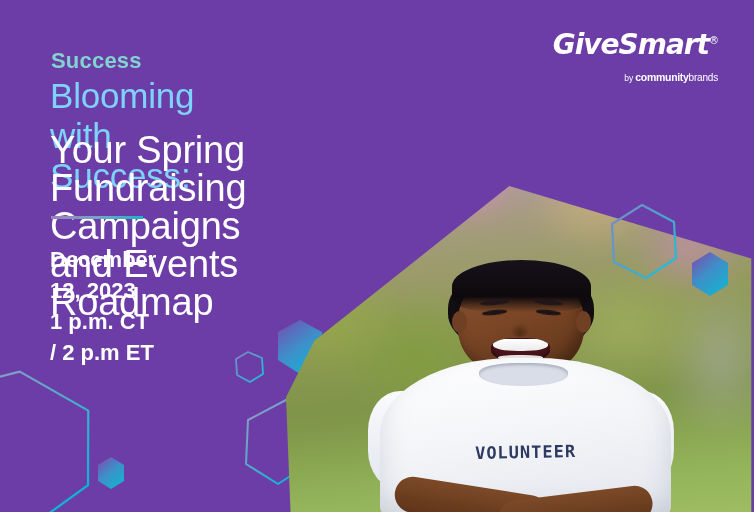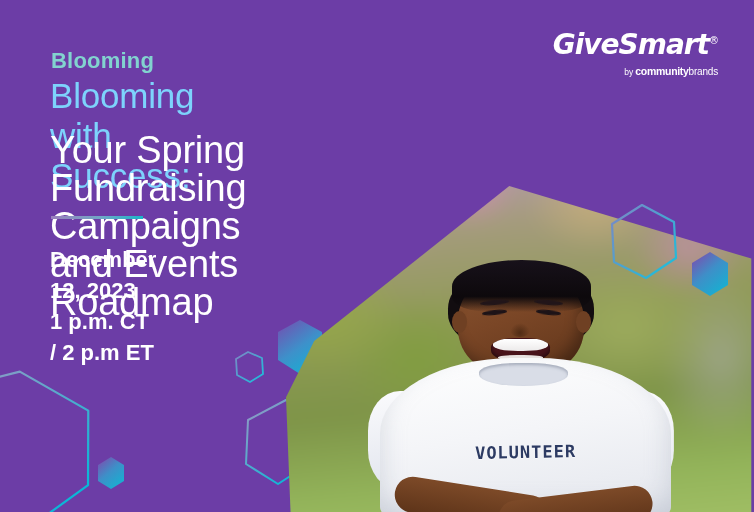--- a/index.html
+++ b/index.html
@@ -231,21 +231,21 @@
     position: absolute; right: 36px; top: 31px;
     z-index: 9; text-align: right; color: #ffffff;
   }
   .logo-main {
     font-size: 28px; font-weight: 700; font-style: italic;
     letter-spacing: -1px; line-height: 1;
     font-family: "DejaVu Sans", sans-serif;
   }
   .logo-reg { font-size: 10px; vertical-align: super; font-style: normal; font-weight: 400; }
   .logo-sub {
-    margin-top: 7px; font-size: 9.5px; line-height: 1;
+    margin-top: 13px; font-size: 9.5px; line-height: 1;
     letter-spacing: -.1px; white-space: nowrap;
   }
   .logo-sub .by { font-weight: 400; font-size: 8.5px; }
   .logo-sub .cb { font-weight: 700; font-size: 10.5px; letter-spacing: -.3px; }
   .logo-sub .br { font-weight: 400; font-size: 10px; letter-spacing: -.2px; }
 </style>
 </head>
 <body>
 
 <div class="canvas">
@@ -329,21 +329,21 @@
   <svg class="deco deco-front" viewBox="0 0 754 512">
     <g>
       <path d="M 642 205 L 674 222 L 676 258 L 646 278 L 614 262 L 612 224 Z" fill="none" stroke="url(#gOutline2)" stroke-width="2.2" stroke-linejoin="round"></path>
     </g>
     <g>
       <path d="M 710 252 L 728 263 L 728 285 L 710 296 L 692 285 L 692 263 Z" fill="url(#gFill)"></path>
     </g>
   </svg>
 
   <div class="content">
-    <div class="eyebrow">Blooming</div>
+    <div class="eyebrow">Success</div>
     <div class="title-1">Blooming with Success:</div>
     <div class="title-2">Your Spring Fundraising Campaigns
 and Events Roadmap</div>
     <div class="divider"></div>
     <div class="date">December 12, 2023
 1 p.m. CT / 2 p.m ET</div>
   </div>
 
   <div class="logo">
     <div class="logo-main"><span>GiveSmart</span><span class="logo-reg">®</span></div>

